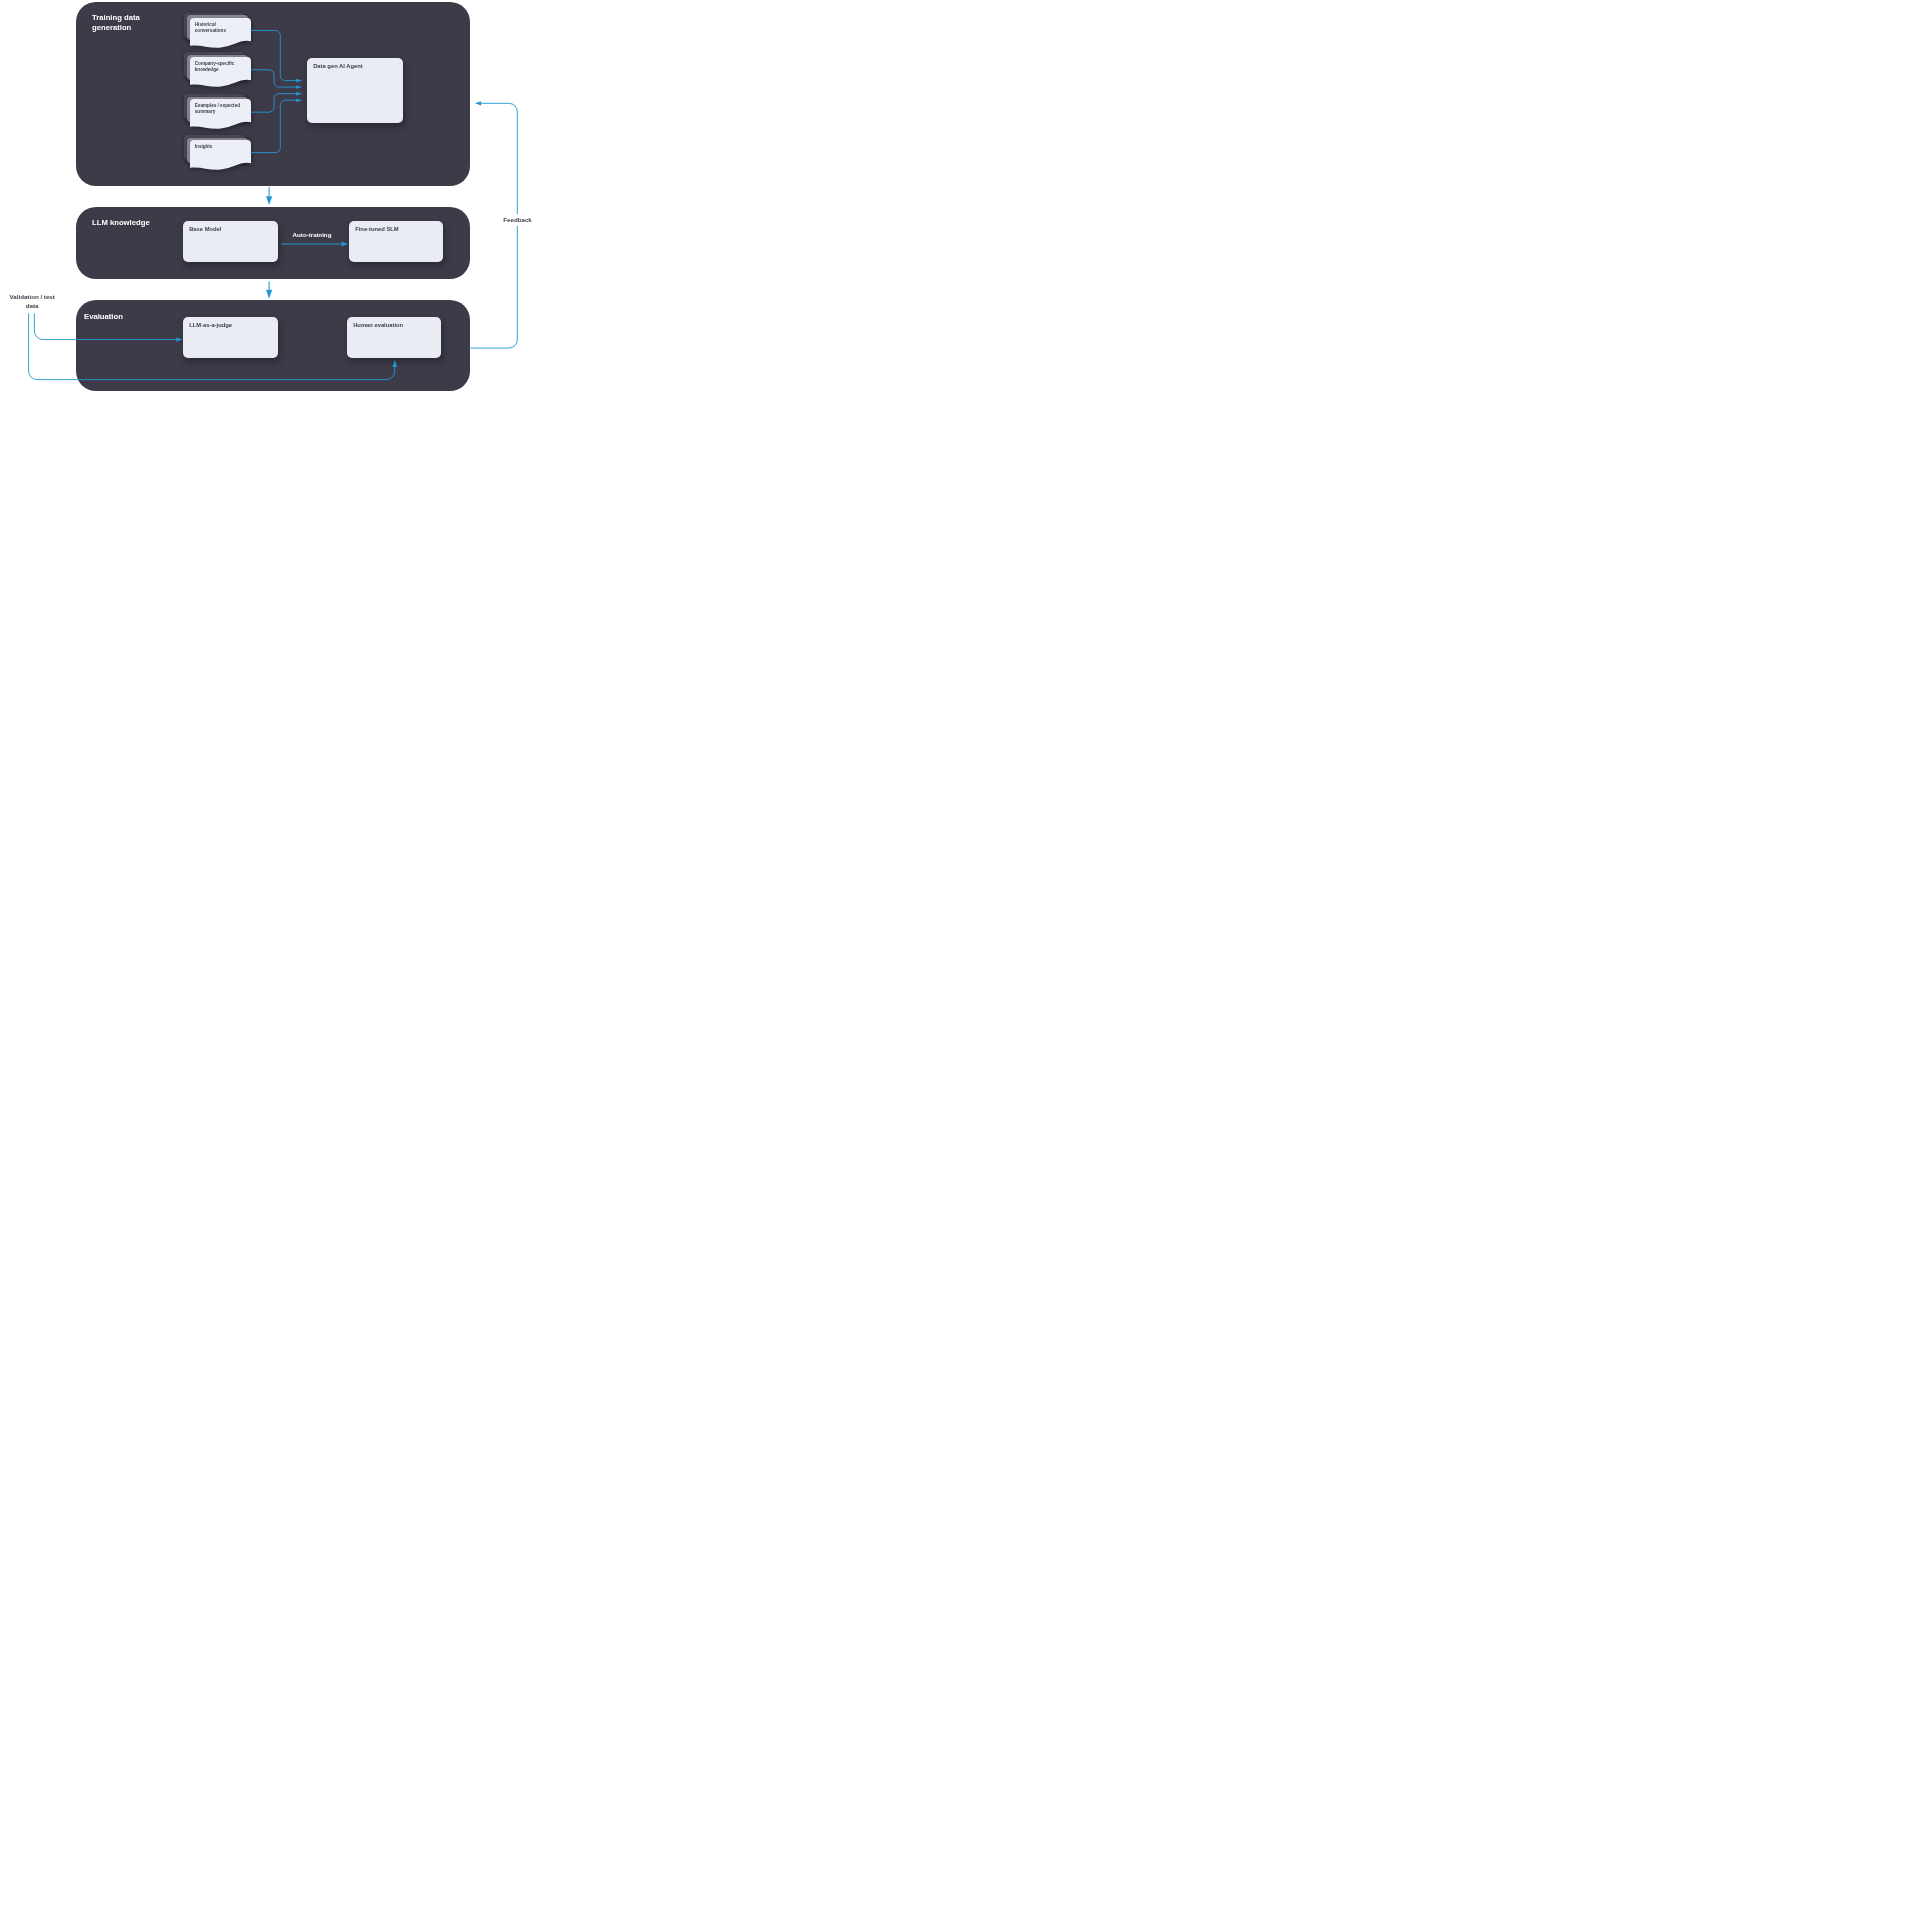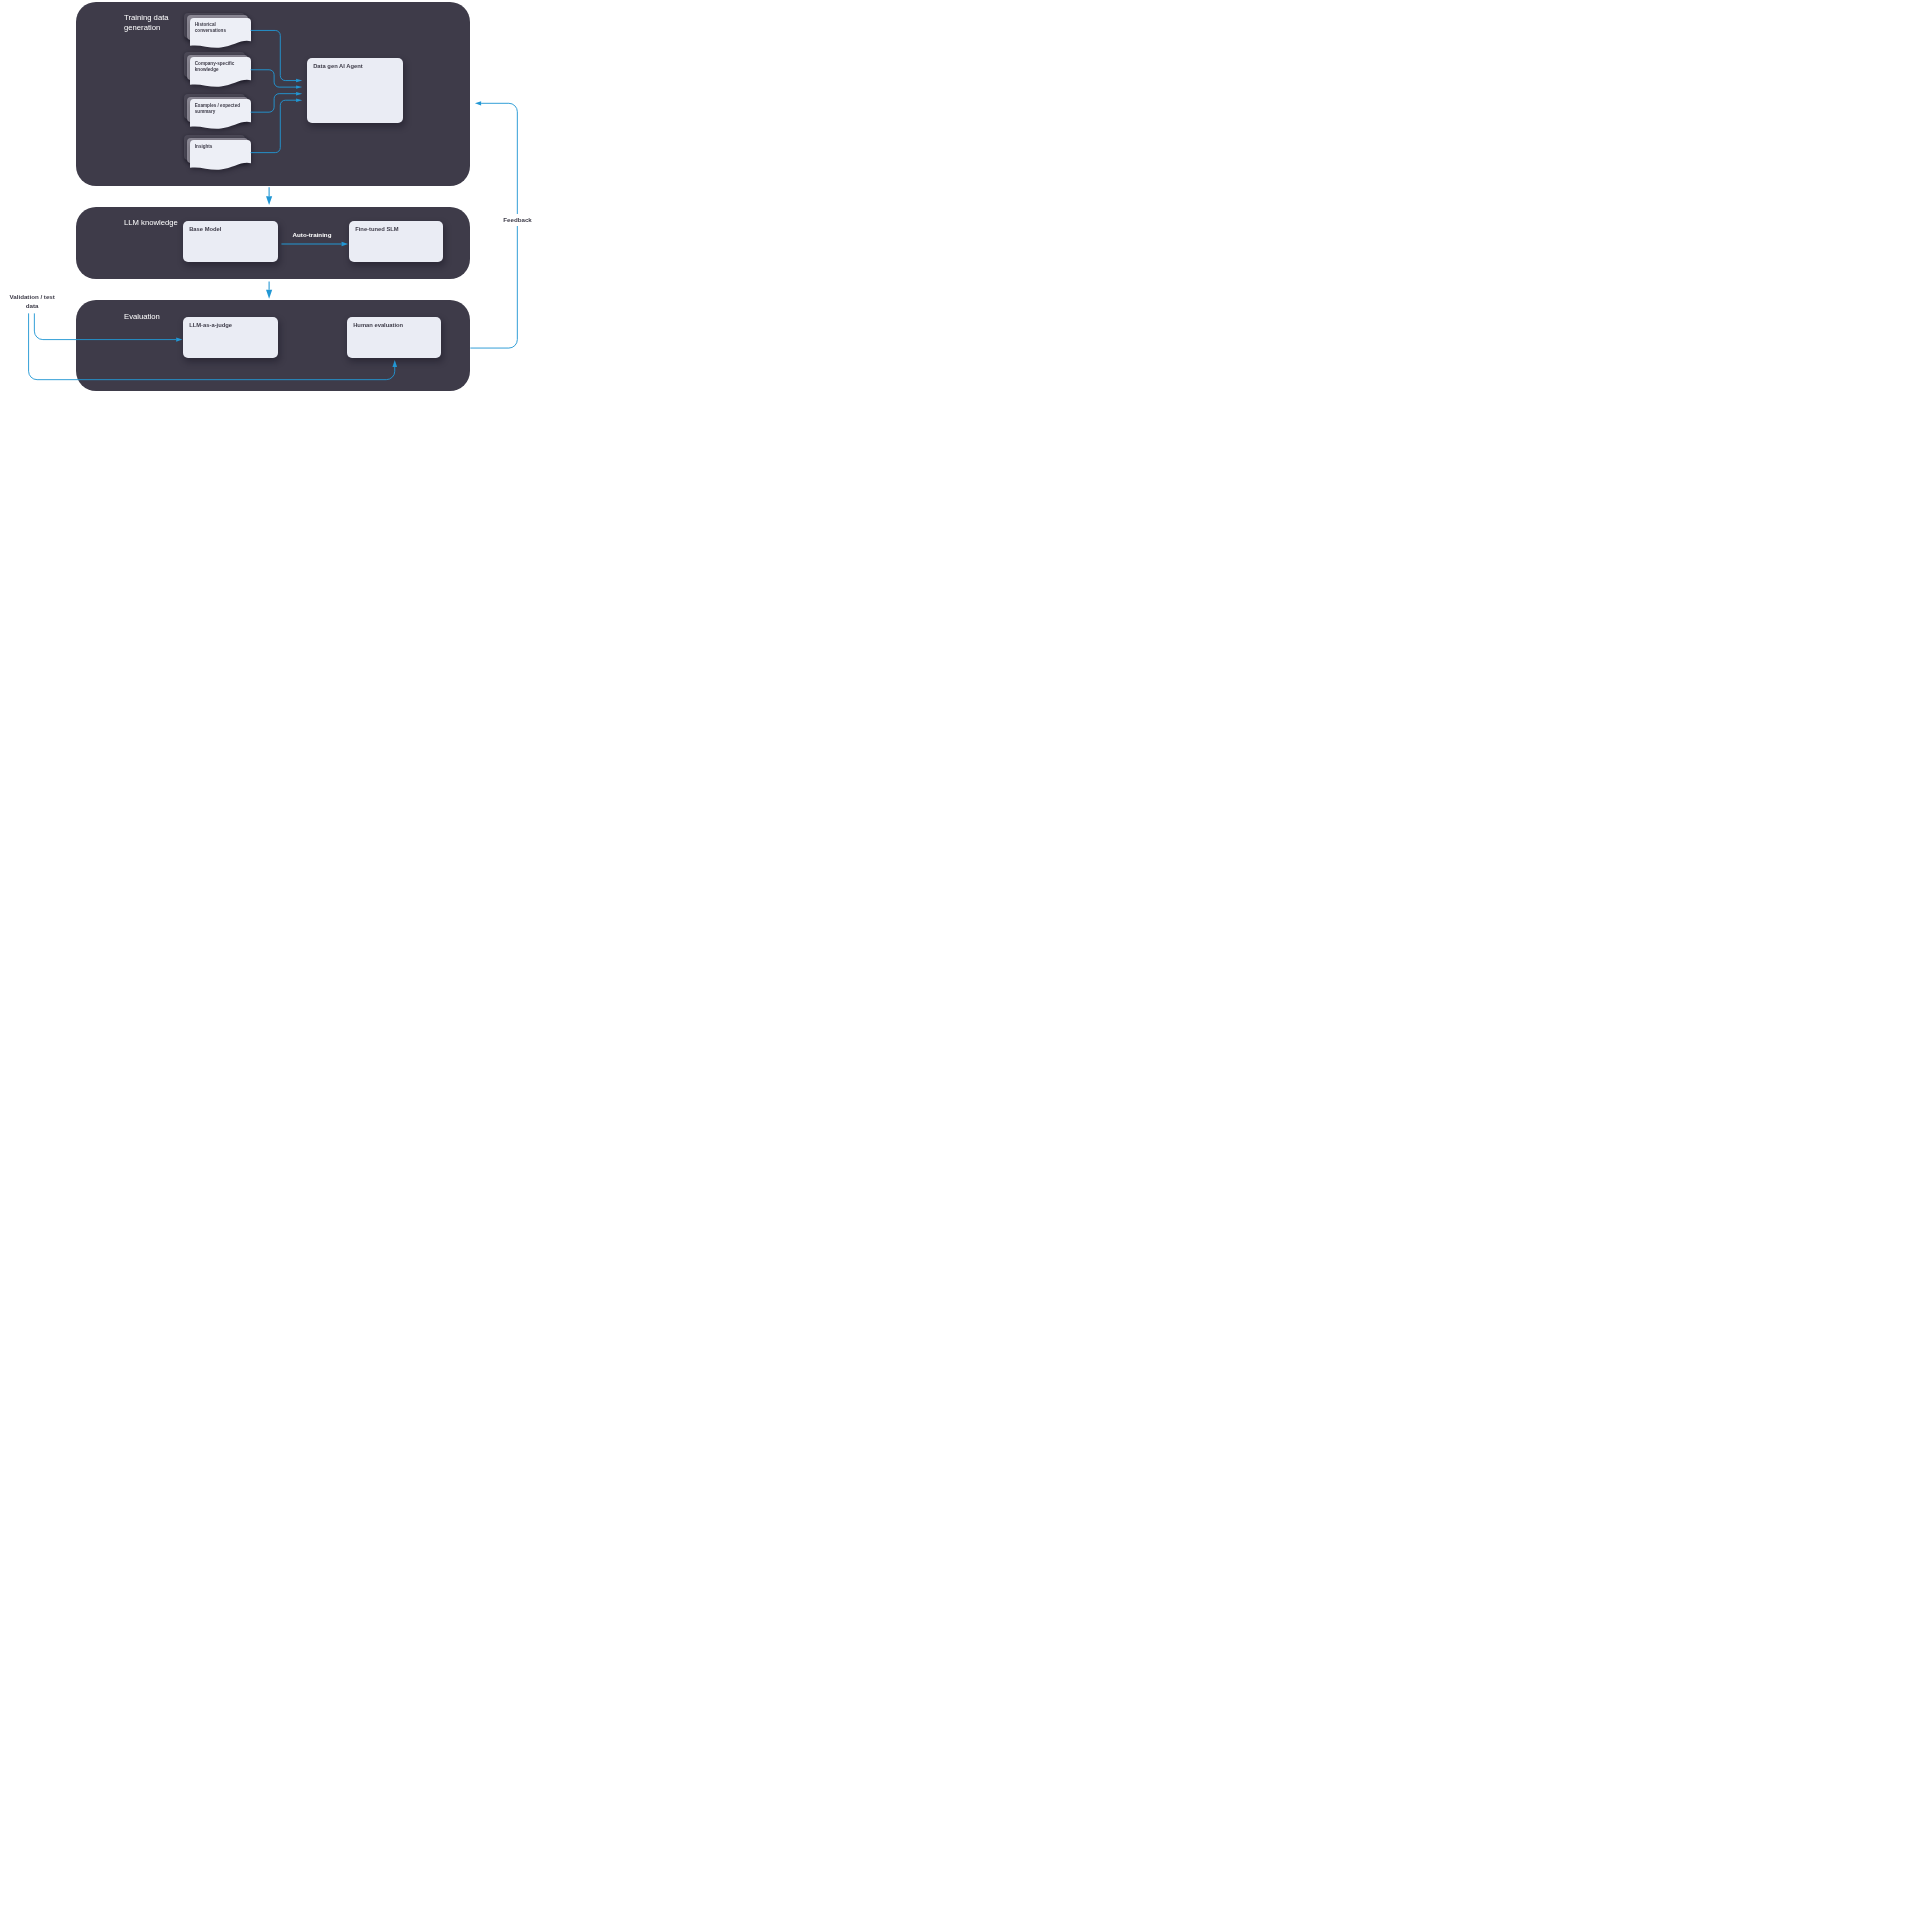--- a/index.html
+++ b/index.html
@@ -15,24 +15,24 @@
   }
   html,body{margin:0;padding:0;background:var(--background);}
   body{font-family:"Liberation Sans", sans-serif;}
   .stage{position:relative;width:549px;height:392px;background:var(--background);overflow:hidden;}
 
   .panel{position:absolute;left:76px;width:394px;background:var(--panel);border-radius:20px;}
   .panel-training{top:1.5px;height:184px;}
   .panel-finetuning{top:207px;height:72px;}
   .panel-evaluation{top:300px;height:91px;}
 
-  .panel-title{position:absolute;color:var(--text-light);font-weight:400;font-size:7.7px;line-height:1.35;margin-left:32px;}
+  .panel-title{position:absolute;color:var(--text-light);font-weight:700;font-size:7.7px;line-height:1.35;}
   .title-training{left:92px;top:12.7px;max-width:65px;}
   .title-finetuning{left:92px;top:218px;}
-  .title-evaluation{left:92px;top:312px;}
+  .title-evaluation{left:84px;top:312px;}
 
   .node{position:absolute;background:var(--box);border-radius:5px;
         box-shadow:1.5px 3.1px 6.2px rgba(15,13,25,.38);color:var(--text-dark);
         font-weight:700;font-size:5.8px;}
   .node .node-label{position:absolute;left:6.2px;top:5.4px;right:5.4px;line-height:1.3;}
   .node-agent{left:307px;top:58px;width:96px;height:65px;}
   .node-base{left:183px;top:221px;width:95px;height:41px;}
   .node-slm{left:349px;top:221px;width:94px;height:41px;}
   .node-judge{left:183px;top:317px;width:95px;height:41px;}
   .node-human{left:347px;top:317px;width:94px;height:41px;}

